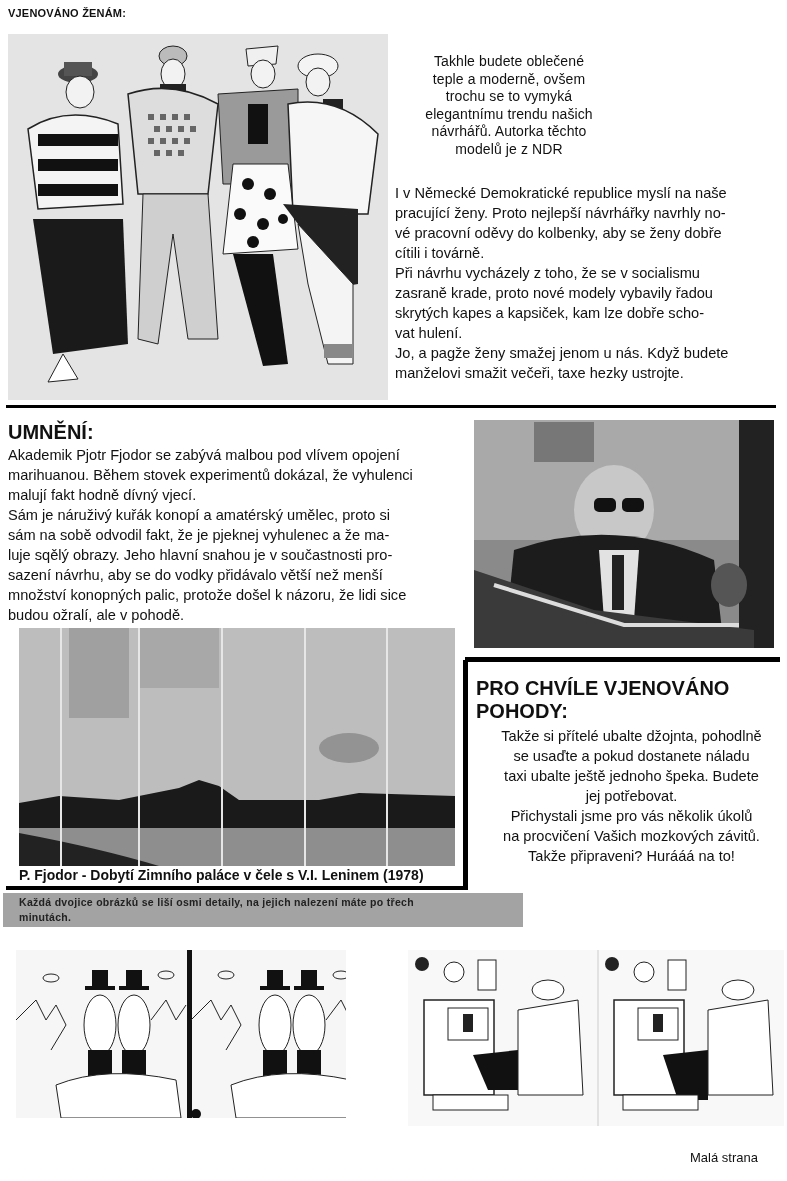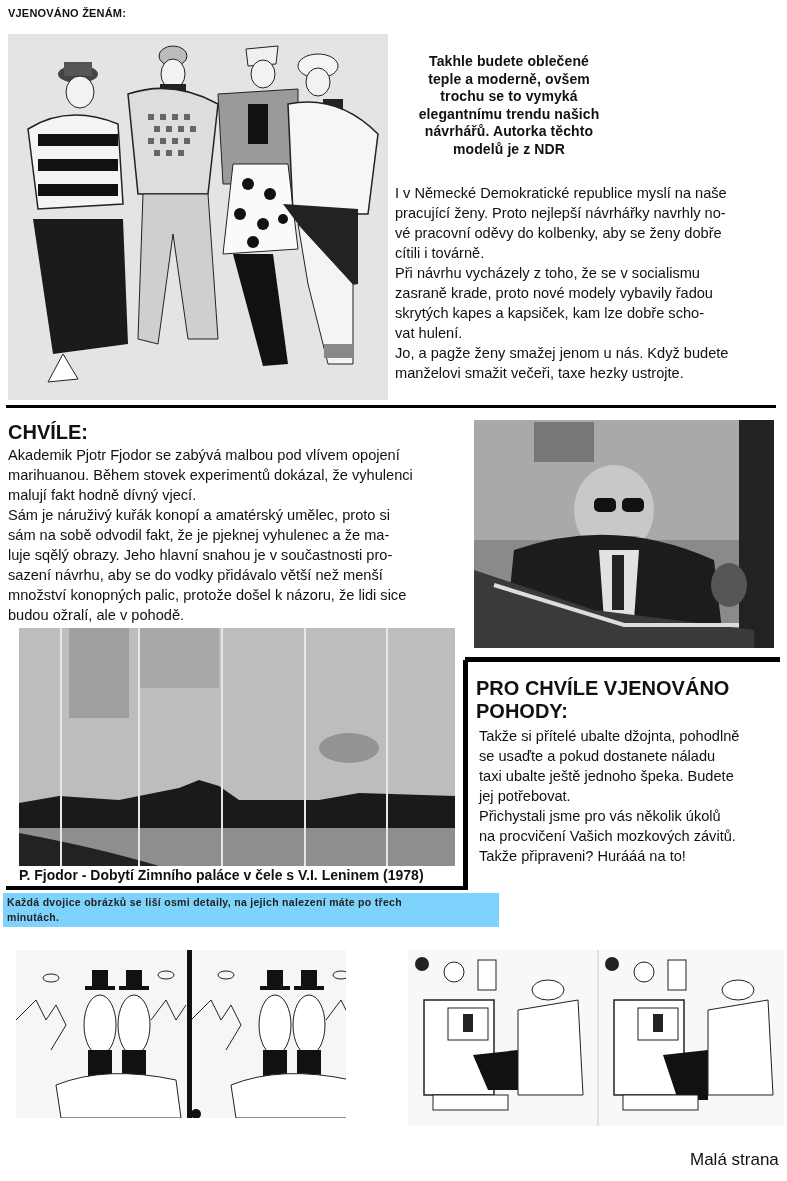--- a/index.html
+++ b/index.html
@@ -3,24 +3,24 @@
 <meta charset="utf-8">
 <style>
   html,body{margin:0;padding:0;background:#fff;}
   body{width:787px;height:1181px;position:relative;overflow:hidden;font-family:"Liberation Sans",sans-serif;color:#111;}
   .abs{position:absolute;}
   .h1{font-weight:bold;font-size:11px;letter-spacing:0.2px;}
   .h2{font-weight:bold;font-size:20px;line-height:23px;}
   .body-text{font-size:14.6px;line-height:20px;white-space:pre-line;}
   .pic{background:#d9d9d9;overflow:hidden;}
   .rule{background:#000;}
-  .callout{font-weight:bold;font-size:14px;line-height:17.5px;text-align:center;white-space:pre-line;letter-spacing:0.1px;}
-  .puzzle-note{font-weight:bold;font-size:10.5px;line-height:15px;color:#222;background:#7dd3fc;padding:2px 4px;white-space:pre-line;letter-spacing:0.3px;}
+  .callout{font-weight:normal;font-size:14px;line-height:17.5px;text-align:center;white-space:pre-line;letter-spacing:0.1px;}
+  .puzzle-note{font-weight:bold;font-size:10.5px;line-height:15px;color:#222;background:#a3a3a3;padding:2px 16px;white-space:pre-line;letter-spacing:0.3px;}
   .caption{font-size:14px;font-weight:bold;}
-  .footer{font-size:17px;text-align:center;}
+  .footer{font-size:13px;text-align:center;}
 </style>
 </head>
 <body>
 
 <div class="abs h1" style="left:8px;top:7px;">VJENOVÁNO ŽENÁM:</div>
 
 <div class="abs pic" style="left:8px;top:34px;width:380px;height:366px;background:#e2e2e2;">
   <svg width="380" height="366" viewBox="0 0 380 366">
     <rect width="380" height="366" fill="#e4e4e4"></rect>
 
@@ -95,21 +95,21 @@
 cítili i továrně.
 Při návrhu vycházely z toho, že se v socialismu
 zasraně krade, proto nové modely vybavily řadou
 skrytých kapes a kapsiček, kam lze dobře scho-
 vat hulení.
 Jo, a pagže ženy smažej jenom u nás. Když budete
 manželovi smažit večeři, taxe hezky ustrojte.</div>
 
 <div class="abs rule" style="left:6px;top:405px;width:770px;height:3px;"></div>
 
-<div class="abs h2" style="left:8px;top:421px;">CHVÍLE:</div>
+<div class="abs h2" style="left:8px;top:421px;">UMNĚNÍ:</div>
 
 <div class="abs body-text" style="left:8px;top:445px;width:460px;">Akademik Pjotr Fjodor se zabývá malbou pod vlívem opojení
 marihuanou. Během stovek experimentů dokázal, že vyhulenci
 malují fakt hodně dívný vjecí.
 Sám je náruživý kuřák konopí a amatérský umělec, proto si
 sám na sobě odvodil fakt, že je pjeknej vyhulenec a že ma-
 luje sqělý obrazy. Jeho hlavní snahou je v součastnosti pro-
 sazení návrhu, aby se do vodky přidávalo větší než menší
 množství konopných palic, protože došel k názoru, že lidi sice
 budou ožralí, ale v pohodě.</div>
@@ -154,21 +154,21 @@
 <div class="abs caption" style="left:19px;top:867px;">P. Fjodor - Dobytí Zimního paláce v čele s V.I. Leninem (1978)</div>
 
 <div class="abs rule" style="left:6px;top:886px;width:462px;height:4px;"></div>
 <div class="abs rule" style="left:463px;top:660px;width:5px;height:230px;"></div>
 
 <div class="abs rule" style="left:465px;top:657px;width:315px;height:5px;"></div>
 
 <div class="abs h2" style="left:476px;top:677px;white-space:pre-line;">PRO CHVÍLE VJENOVÁNO
 POHODY:</div>
 
-<div class="abs body-text" style="left:479px;top:726px;width:305px;">Takže si přítelé ubalte džojnta, pohodlně
+<div class="abs body-text" style="left:479px;top:726px;width:305px;text-align:center;">Takže si přítelé ubalte džojnta, pohodlně
 se usaďte a pokud dostanete náladu
 taxi ubalte ještě jednoho špeka. Budete
 jej potřebovat.
 Přichystali jsme pro vás několik úkolů
 na procvičení Vašich mozkových závitů.
 Takže připraveni? Hurááá na to!</div>
 
 <div class="abs puzzle-note" style="left:3px;top:893px;width:488px;">Každá dvojice obrázků se liší osmi detaily, na jejich nalezení máte po třech
 minutách.</div>
 

